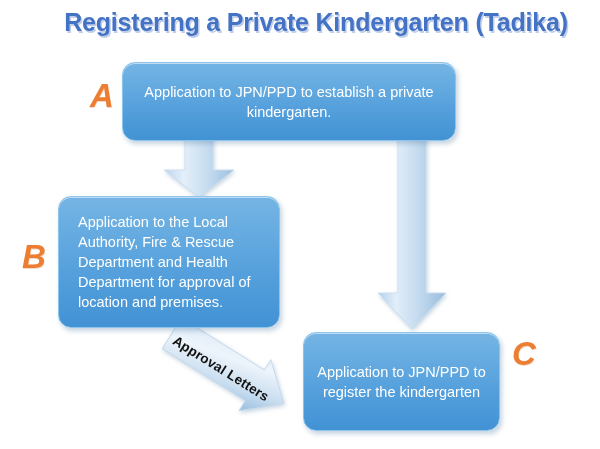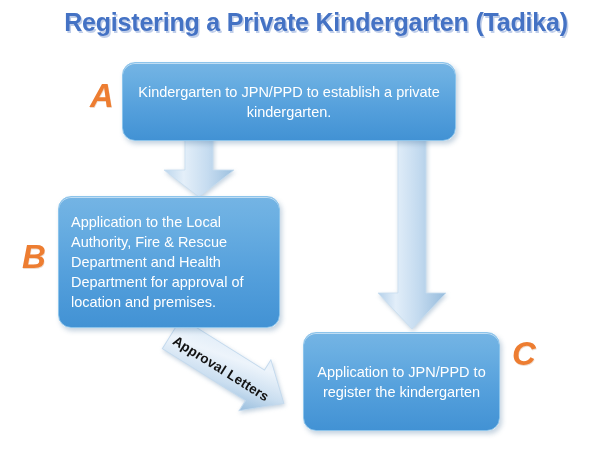--- a/index.html
+++ b/index.html
@@ -55,21 +55,21 @@
     line-height: 1.38;
     padding: 6px 10px;
   }
   .box .box-text { display: block; width: 100%; }
 
   #box-a { left: 122px; top: 62px; width: 334px; height: 79px; }
   #box-b {
     left: 58px; top: 196px; width: 222px; height: 132px;
     text-align: left;
     justify-content: flex-start;
-    padding-left: 12px;
+    padding-left: 19px;
     font-size: 14.5px;
   }
   #box-b .box-text { text-align: left; }
   #box-c { left: 303px; top: 326px; width: 197px; height: 99px; margin-top: 6px; }
 
   
   .step-letter {
     position: absolute;
     font-family: "Liberation Sans", sans-serif;
     font-style: italic;
@@ -147,21 +147,21 @@
       </linearGradient>
     </defs>
     <g transform="rotate(32 14 14)">
       <polygon points="14,0 112,0 112,-12 146,18 112,48 112,36 14,36" fill="url(#gBC)" stroke="#C4DAEE" stroke-width="0.9"></polygon>
     </g>
   </svg>
 
   <div class="diag-label">Approval Letters</div>
 
   <div class="box" id="box-a">
-    <span class="box-text">Kindergarten to JPN/PPD to establish a private kindergarten.</span>
+    <span class="box-text">Application to JPN/PPD to establish a private kindergarten.</span>
   </div>
   <div class="step-letter" id="letter-a">A</div>
 
   <div class="box" id="box-b">
     <span class="box-text">Application to the Local Authority, Fire &amp; Rescue Department and Health Department for approval of location and premises.</span>
   </div>
   <div class="step-letter" id="letter-b">B</div>
 
   <div class="box" id="box-c">
     <span class="box-text">Application to JPN/PPD to register the kindergarten</span>

